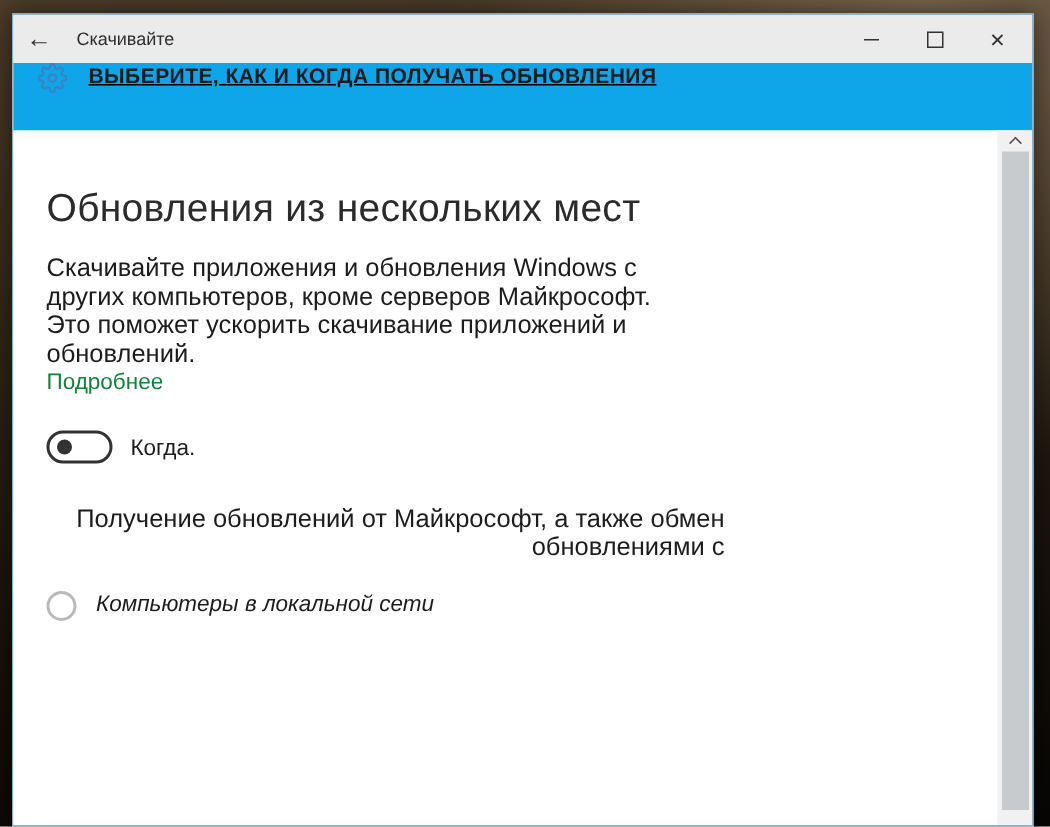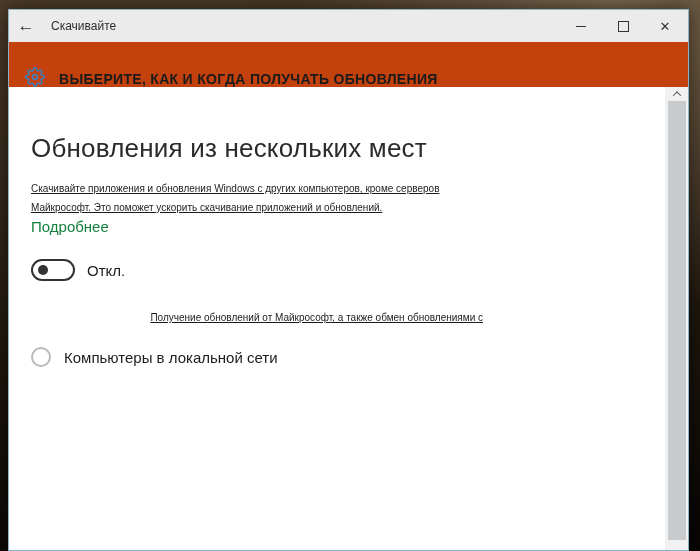--- a/index.html
+++ b/index.html
@@ -26,58 +26,58 @@
     line-height:32px;user-select:none;
   }
   .win-title{font-size:12px;color:#2e2e2e;margin-left:8px;}
   .caption-btns{position:absolute;right:2px;top:0;height:32px;display:flex;}
   .cap-btn{width:42px;height:32px;display:flex;align-items:center;justify-content:center;cursor:pointer;}
   .glyph-min{width:10px;height:0;border-top:1px solid #333;}
   .glyph-max{width:9px;height:9px;border:1px solid #333;}
   .glyph-close{font-size:13px;color:#333;line-height:1;}
   
   .pagehead{
-    height:45px;background:#c2410c;display:flex;align-items:flex-end;
+    height:45px;background:#0ea5e9;display:flex;align-items:flex-start;text-decoration:underline;
   }
   .gear{width:20px;height:20px;margin:0 14px 0 16px;flex:0 0 auto;}
   .pagehead-title{
     font-size:14px;font-weight:700;color:#1b1b1b;letter-spacing:.3px;
     text-transform:uppercase;
   }
   
   .content{
     position:absolute;top:77px;left:0;right:0;bottom:0;background:#fff;
-    padding:46px 40px 0 22px;box-sizing:border-box;
+    padding:36px 40px 0 22px;box-sizing:border-box;
   }
   h1.section{
     margin:0 0 15px 0;font-size:26px;font-weight:300;color:#2b2b2b;
     letter-spacing:.2px;
   }
   .body-text{
-    margin:0;font-size:10px;line-height:19px;color:#1c1c1c;max-width:432px;text-decoration:underline;
+    margin:0;font-size:17px;line-height:19px;color:#1c1c1c;max-width:432px;
   }
   .p2{max-width:452px;margin-bottom:13px;}
   .link{
     display:inline-block;margin:0 0 23px 0;font-size:15px;line-height:19px;
     color:#15803d;cursor:pointer;text-decoration:none;
   }
   
   .toggle-row{display:flex;align-items:center;margin:0 0 27px 0;}
   .toggle{
     width:40px;height:18px;border:2px solid #333;border-radius:11px;
     position:relative;cursor:pointer;flex:0 0 auto;background:#fff;
   }
   .toggle .knob{
     position:absolute;left:5px;top:4px;width:10px;height:10px;border-radius:50%;
     background:#333;
   }
   .toggle-label{margin-left:12px;font-size:15px;color:#1c1c1c;}
   .group-label{margin:0 0 20px 0;max-width:452px;text-align:right;}
   
-  .radio-row{display:flex;align-items:center;margin:0 0 27px 0;cursor:pointer;}
+  .radio-row{display:flex;margin:0 0 27px 0;cursor:pointer;font-style:italic;}
   .radio{
     width:16px;height:16px;border:2px solid #b9b9b9;border-radius:50%;
     background:#fff;flex:0 0 auto;position:relative;
   }
   .radio.selected::after{
     content:"";position:absolute;left:3px;top:3px;width:10px;height:10px;
     border-radius:50%;background:#9b9b9b;
   }
   .radio-label{margin-left:13px;font-size:15px;color:#1c1c1c;}
   
@@ -130,21 +130,21 @@
     <h1 class="section">Обновления из нескольких мест</h1>
 
     <p class="body-text">Скачивайте приложения и обновления Windows с других компьютеров, кроме серверов Майкрософт. Это поможет ускорить скачивание приложений и обновлений.</p>
     <a class="link">Подробнее</a>
 
 
     <div class="toggle-row">
       <div class="toggle">
         <div class="knob"></div>
       </div>
-      <div class="toggle-label">Откл.</div>
+      <div class="toggle-label">Когда.</div>
     </div>
 
     <p class="body-text group-label">Получение обновлений от Майкрософт, а также обмен обновлениями с</p>
 
     <div class="radio-row">
       <div class="radio"></div>
       <div class="radio-label">Компьютеры в локальной сети</div>
     </div>
 
   </div>

